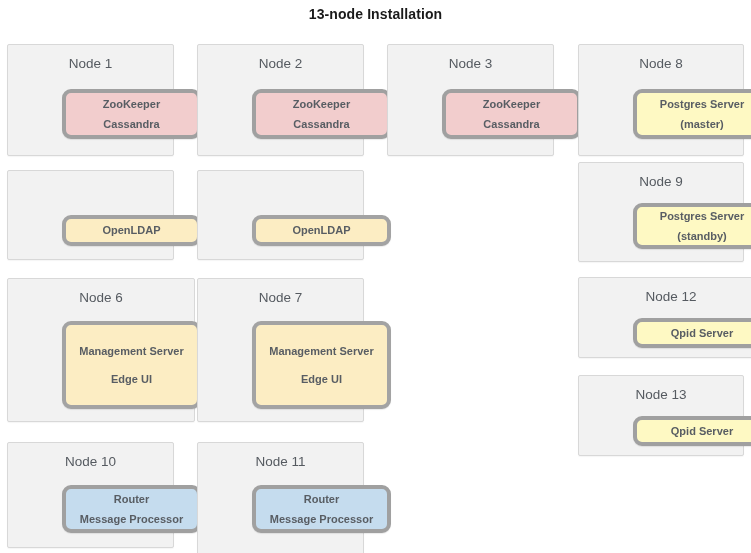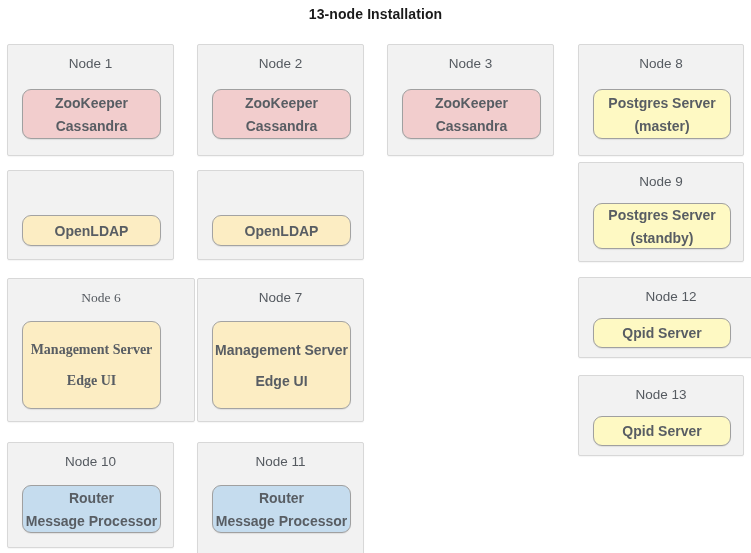--- a/index.html
+++ b/index.html
@@ -46,31 +46,32 @@
     font-size: 13.5px;
     font-weight: normal;
     color: #555a60;
     line-height: 16px;
   }
 
   .node-pill {
     position: absolute;
     box-sizing: border-box;
     border-radius: 9px;
-    border: 1px solid #4c1d95;
+    border: 4px solid #4c1d95;
     display: flex;
     flex-direction: column;
     align-items: center;
     justify-content: center;
-    font-size: 14px;
+    font-size: 11px;
     font-weight: bold;
     color: #585d63;
     line-height: 1.0;
     text-align: center;
     box-shadow: 0 1px 1px rgba(0,0,0,0.08);
+    margin-left: 40px;
   }
   .node-pill .pill-line {
     display: block;
   }
   .node-pill .pill-line + .pill-line {
     margin-top: 9px;
   }
   .node-pill.tall .pill-line + .pill-line {
     margin-top: 17px;
   }
@@ -124,21 +125,21 @@
         <span class="pill-line">OpenLDAP</span>
       </div>
     </div>
     <div class="node-card" style="left: 578px; top: 162px; width: 166px; height: 100px;">
       <div class="node-title">Node 9</div>
       <div class="node-pill pill-green" style="left: 14px; top: 40px; width: 138px; height: 46px;">
         <span class="pill-line">Postgres Server</span>
         <span class="pill-line">(standby)</span>
       </div>
     </div>
-    <div class="node-card" style="left: 7px; top: 278px; width: 188px; height: 144px; font-family: Liberation Serif, serif;">
+    <div class="node-card" style="left: 7px; top: 278px; width: 188px; height: 144px;">
       <div class="node-title">Node 6</div>
       <div class="node-pill pill-amber tall" style="left: 14px; top: 42px; width: 139px; height: 88px;">
         <span class="pill-line">Management Server</span>
         <span class="pill-line">Edge UI</span>
       </div>
     </div>
     <div class="node-card" style="left: 197px; top: 278px; width: 167px; height: 144px;">
       <div class="node-title">Node 7</div>
       <div class="node-pill pill-amber tall" style="left: 14px; top: 42px; width: 139px; height: 88px;">
         <span class="pill-line">Management Server</span>

